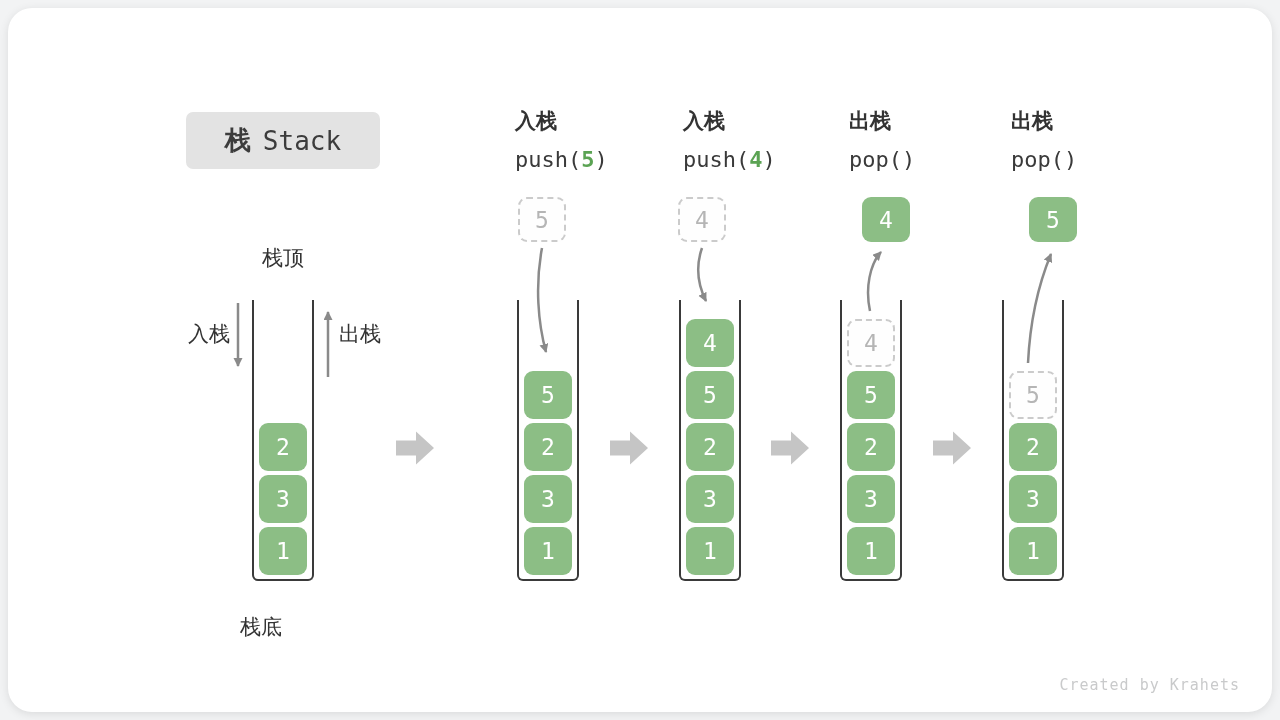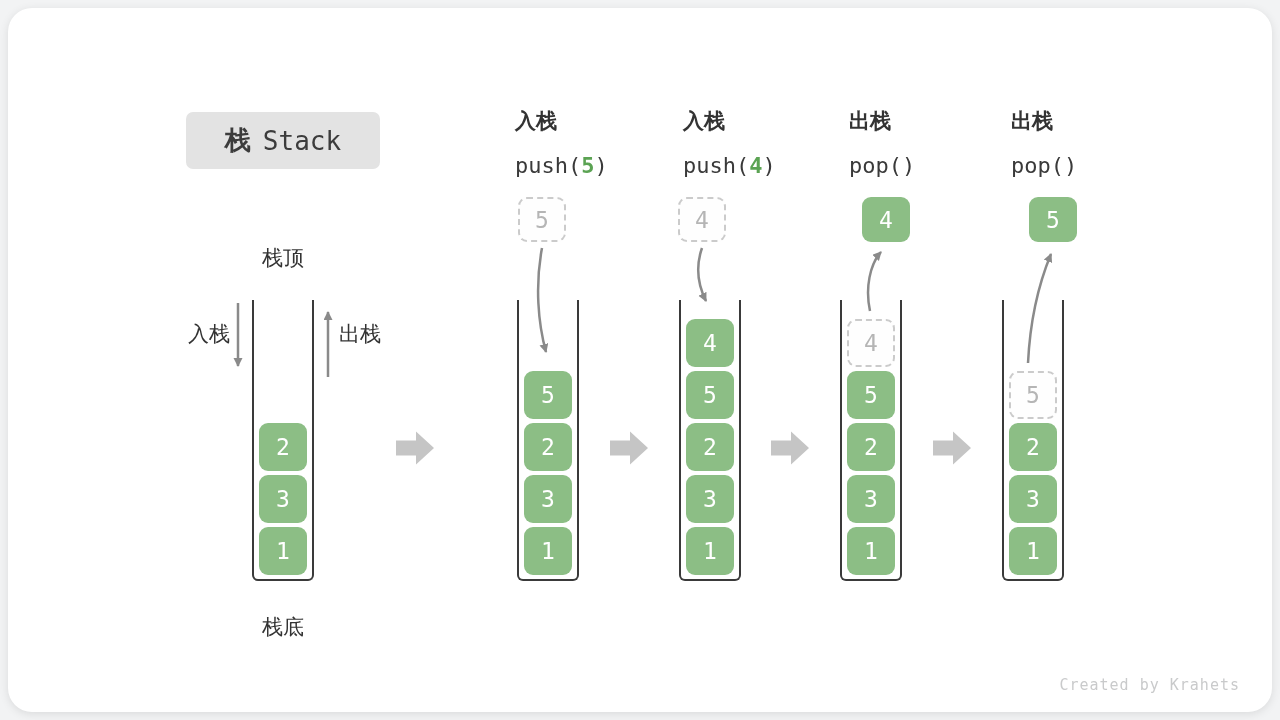--- a/index.html
+++ b/index.html
@@ -12,27 +12,27 @@
   .overlay { position: absolute; left: 0; top: 0; width: 1280px; height: 720px; pointer-events: none; }
 
   .title-box { position: absolute; left: 186px; top: 112px; width: 194px; height: 57px;
                background: #e3e3e3; border-radius: 7px; display: flex; align-items: center;
                justify-content: center; gap: 12px;
                font-family: "DejaVu Sans Mono", monospace; font-size: 26px; color: #3c3c3c; }
   .title-zh { font-weight: bold; }
 
   .zh-label { position: absolute; font-size: 21px; font-weight: normal; color: #333333; }
   .top-label    { left: 240px; top: 244px; width: 86px; text-align: center; }
-  .bottom-label { left: 240px; top: 613px; width: 86px; text-align: center; }
+  .bottom-label { left: 240px; top: 613px; width: 86px; }
   .push-side    { left: 180px; top: 320px; width: 50px; text-align: right; }
   .pop-side     { left: 339px; top: 320px; width: 50px; text-align: left; }
 
   .step-header { position: absolute; top: 107px; }
   .step-zh   { font-size: 21px; font-weight: bold; color: #333333; }
-  .step-code { margin-top: 18px; font-family: "DejaVu Sans Mono", monospace;
+  .step-code { margin-top: 12px; font-family: "DejaVu Sans Mono", monospace;
                font-size: 22px; color: #3a3a3a; }
   .step-code .green { color: #5ba353; font-weight: bold; }
 
   .container { position: absolute; top: 300px; width: 62px; height: 281px;
                border-left: 2px solid #3a3a3a; border-right: 2px solid #3a3a3a;
                border-bottom: 2px solid #3a3a3a;
                border-bottom-left-radius: 6px; border-bottom-right-radius: 6px; }
 
   .cell { position: absolute; width: 48px; height: 48px; border-radius: 9px;
           display: flex; align-items: center; justify-content: center;

